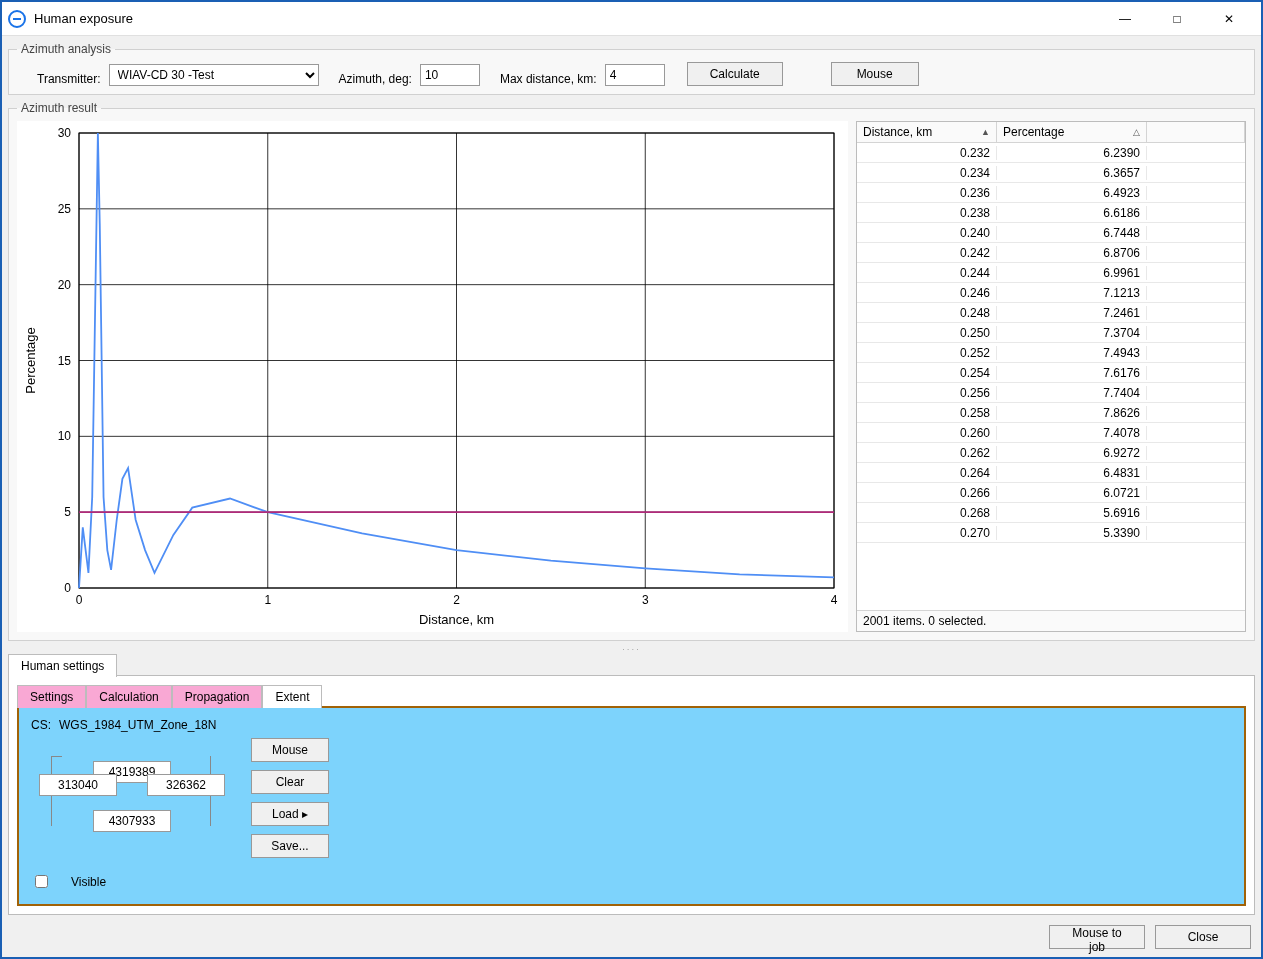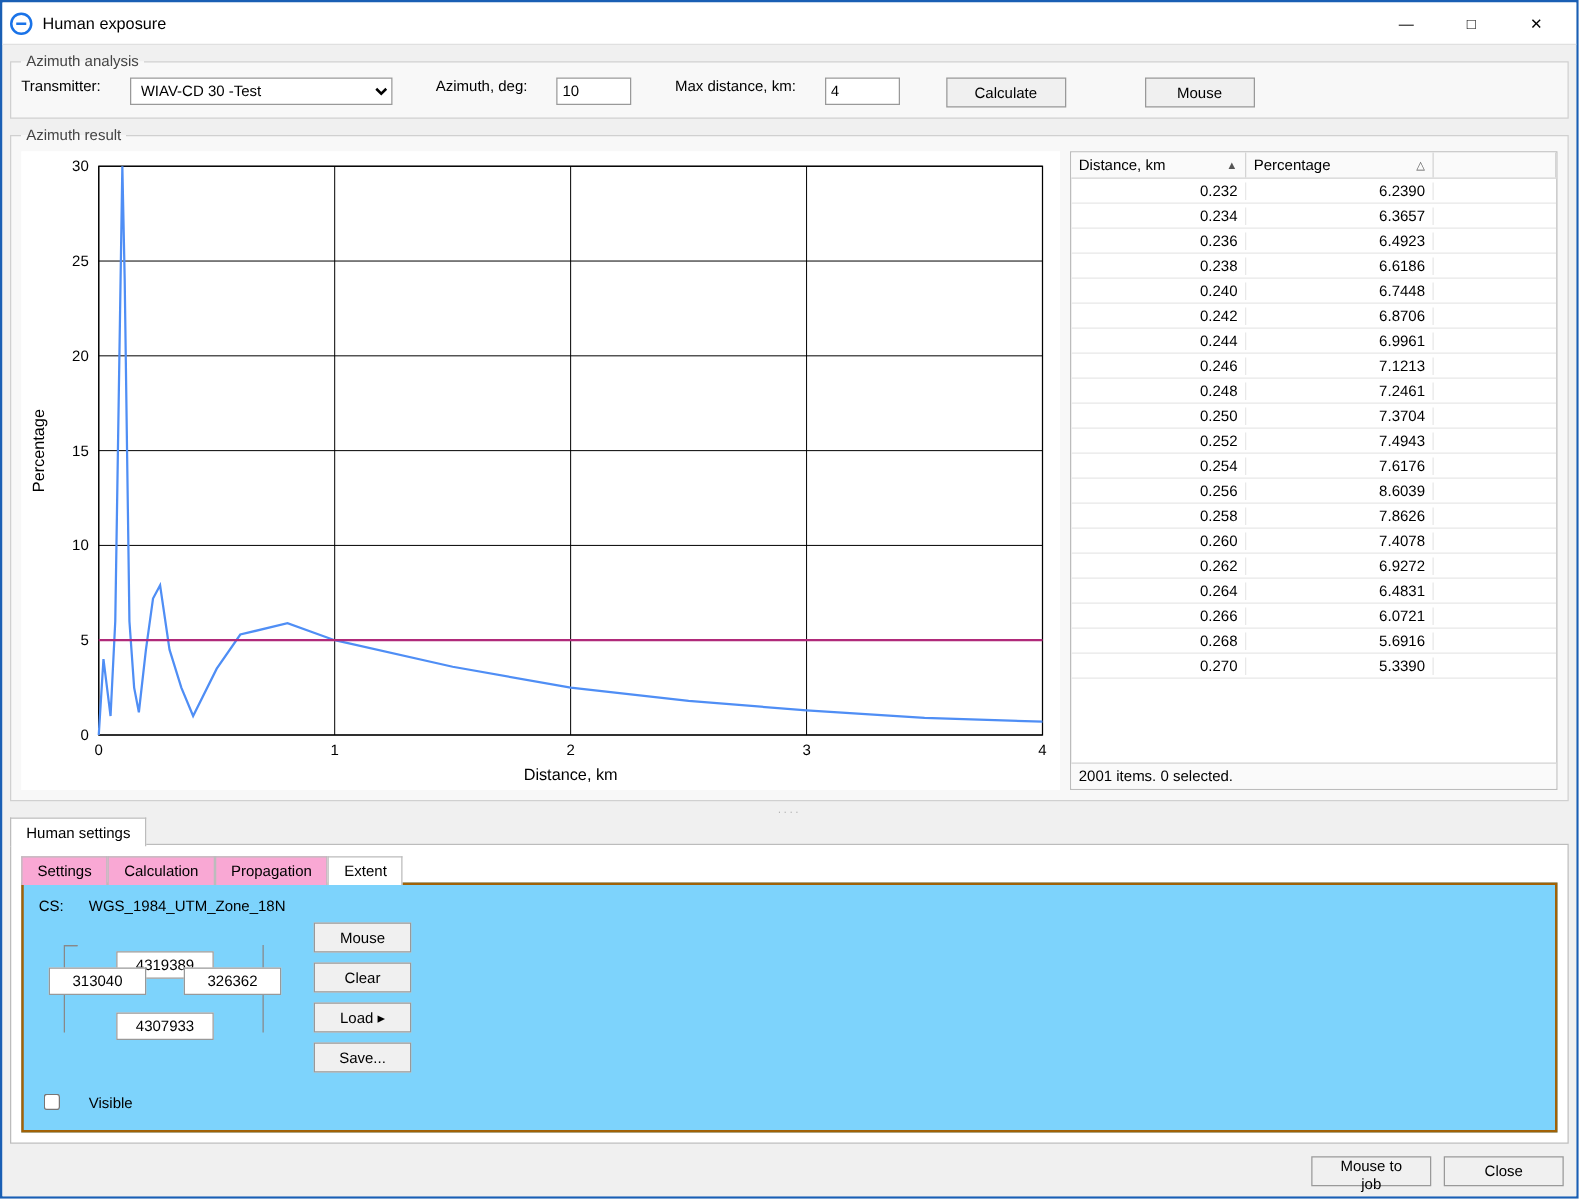--- a/index.html
+++ b/index.html
@@ -63,21 +63,21 @@
     background: #f8f8f8;
     margin: 2px 0 4px 0;
     padding: 6px 8px 8px 8px;
   }
   fieldset.group > legend {
     font-size: 12px;
     padding: 0 4px;
     color: #444;
   }
 
-  .row { display: flex; align-items: flex-start; gap: 23px; }
+  .row { display: flex; align-items: flex-end; gap: 8px; margin-left: 20px; }
   .row label { white-space: nowrap; }
 
   select.form, input.form {
     font-family: inherit;
     font-size: 12px;
     padding: 2px 4px;
     border: 1px solid #999;
     background: #fff;
     height: 22px;
   }
@@ -397,21 +397,21 @@
                 <div class="cell col-pct">7.4943</div>
                 <div class="cell col-ext"></div>
               </div>
               <div class="grid-row">
                 <div class="cell col-dist">0.254</div>
                 <div class="cell col-pct">7.6176</div>
                 <div class="cell col-ext"></div>
               </div>
               <div class="grid-row">
                 <div class="cell col-dist">0.256</div>
-                <div class="cell col-pct">8.6039</div>
+                <div class="cell col-pct">7.7404</div>
                 <div class="cell col-ext"></div>
               </div>
               <div class="grid-row">
                 <div class="cell col-dist">0.258</div>
                 <div class="cell col-pct">7.8626</div>
                 <div class="cell col-ext"></div>
               </div>
               <div class="grid-row">
                 <div class="cell col-dist">0.260</div>
                 <div class="cell col-pct">7.4078</div>
@@ -459,21 +459,21 @@
         <div class="inner-tabs">
           <div class="tab">Settings</div>
           <div class="tab">Calculation</div>
           <div class="tab">Propagation</div>
           <div class="tab active">Extent</div>
         </div>
         <div class="inner-panel">
 
           <div class="extent-row">
             <span>CS:</span>
-            <span style="margin-left:14px">WGS_1984_UTM_Zone_18N</span>
+            <span style="margin-left:2px">WGS_1984_UTM_Zone_18N</span>
           </div>
 
           <div style="display:flex;align-items:flex-start;">
             <div class="extent-grid">
               <div class="brackets"></div>
               <input class="form ext-input ext-north" value="4319389" style="">
               <input class="form ext-input ext-west" value="313040" style="">
               <input class="form ext-input ext-east" value="326362" style="">
               <input class="form ext-input ext-south" value="4307933" style="">
             </div>

